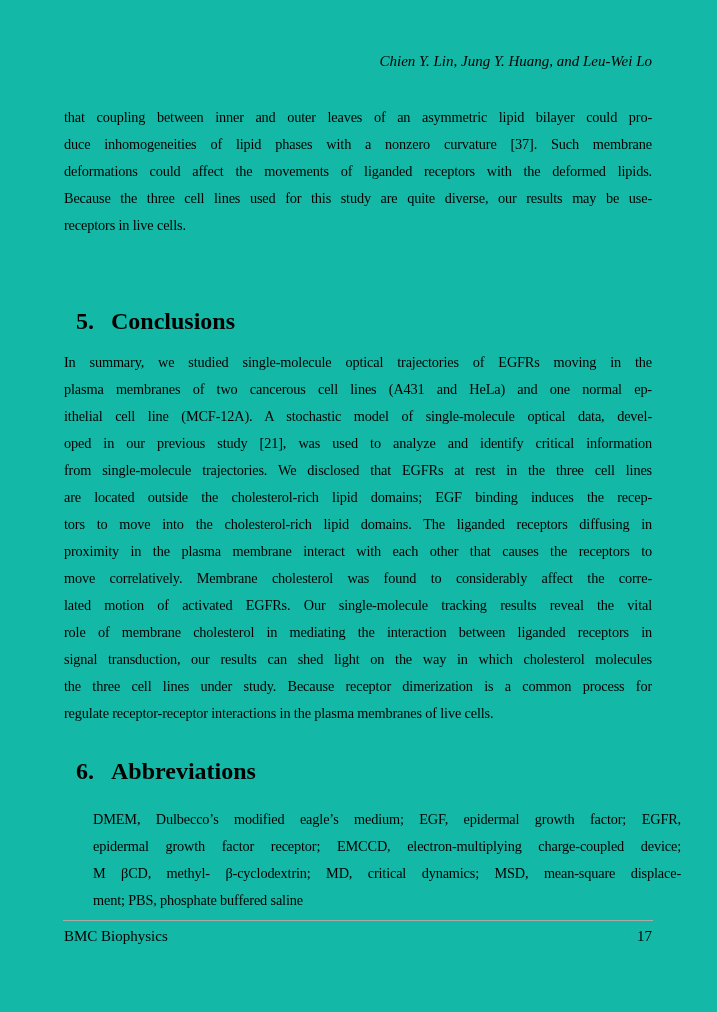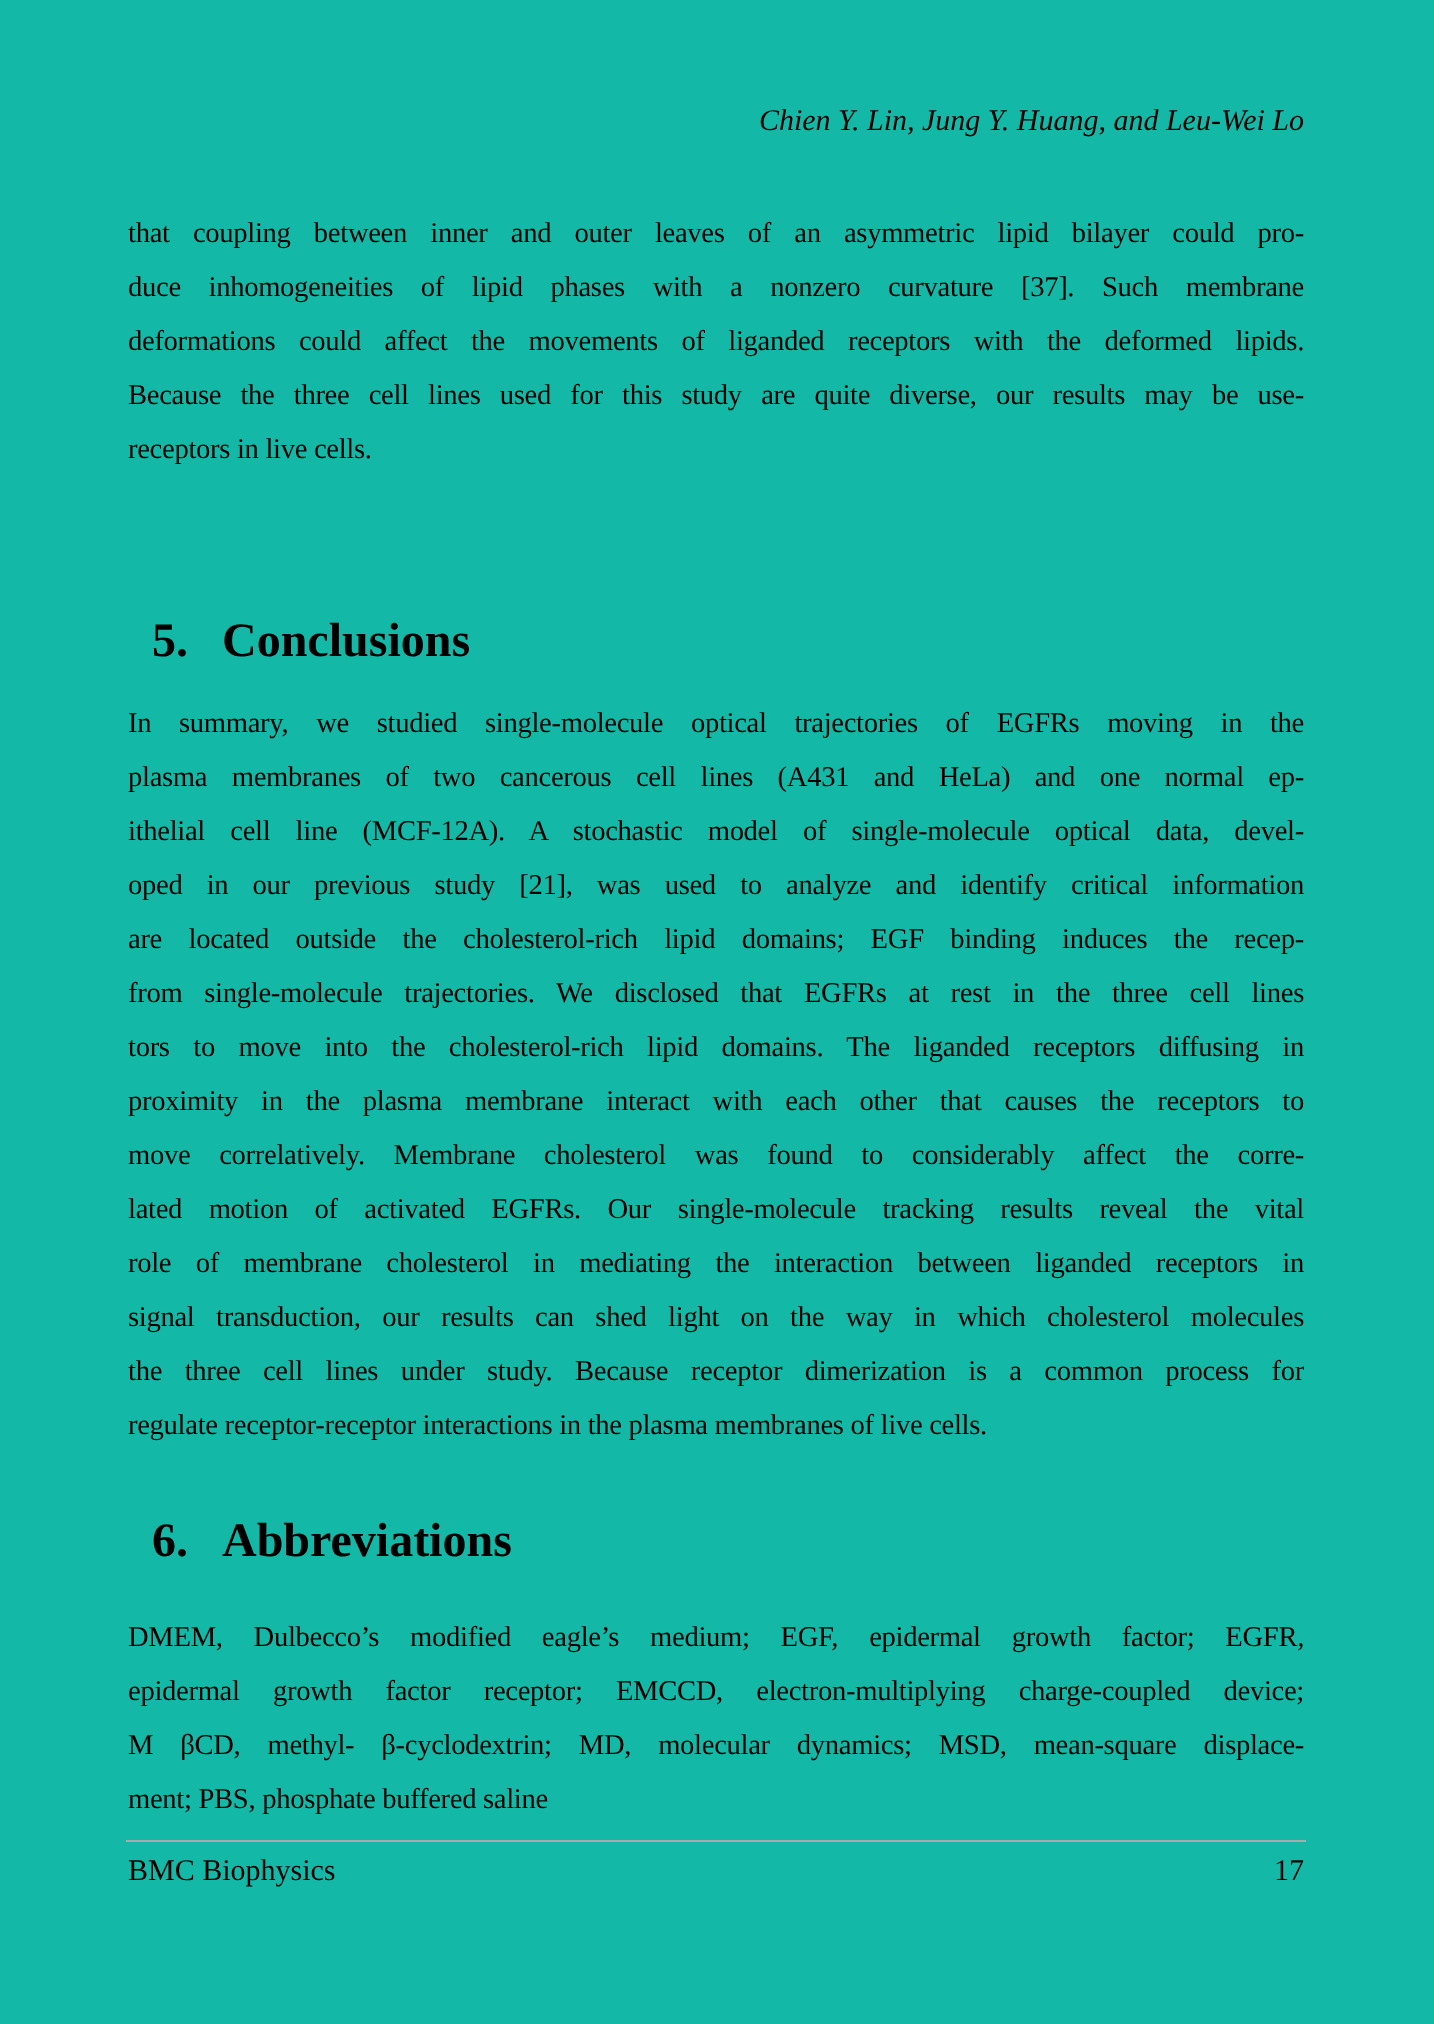--- a/index.html
+++ b/index.html
@@ -51,21 +51,21 @@
     white-space: nowrap;
   }
   .section-heading .sec-number {
     display: inline-block;
     margin-right: 17px;
   }
   .para-intro { top: 104px; }
   .heading-conclusions { top: 306px; }
   .para-conclusions { top: 349px; }
   .heading-abbreviations { top: 756px; }
-  .para-abbreviations { top: 806px; }
+  .para-abbreviations { top: 806px; margin-left: 29px; }
   .footer-rule {
     position: absolute;
     top: 920px; left: 63px;
     width: 590px; height: 1px;
     background: #aaaaaa;
   }
   .page-footer {
     position: absolute;
     top: 926px; left: 64px;
     width: 588px;
@@ -93,40 +93,40 @@
 
   <div class="section-heading heading-conclusions">
     <span class="sec-number">5.</span><span class="sec-title">Conclusions</span>
   </div>
 
   <div class="para para-conclusions">
       <div class="line">In summary, we studied single-molecule optical trajectories of EGFRs moving in the</div>
       <div class="line">plasma membranes of two cancerous cell lines (A431 and HeLa) and one normal ep-</div>
       <div class="line">ithelial cell line (MCF-12A). A stochastic model of single-molecule optical data, devel-</div>
       <div class="line">oped in our previous study [21], was used to analyze and identify critical information</div>
+      <div class="line">from single-molecule trajectories. We disclosed that EGFRs at rest in the three cell lines</div>
       <div class="line">are located outside the cholesterol-rich lipid domains; EGF binding induces the recep-</div>
-      <div class="line">from single-molecule trajectories. We disclosed that EGFRs at rest in the three cell lines</div>
       <div class="line">tors to move into the cholesterol-rich lipid domains. The liganded receptors diffusing in</div>
       <div class="line">proximity in the plasma membrane interact with each other that causes the receptors to</div>
       <div class="line">move correlatively.  Membrane cholesterol was found to considerably affect the corre-</div>
       <div class="line">lated motion of activated EGFRs.  Our single-molecule tracking results reveal the vital</div>
       <div class="line">role of membrane cholesterol in mediating the interaction between liganded receptors in</div>
       <div class="line">signal transduction, our results can shed light on the way in which cholesterol molecules</div>
       <div class="line">the three cell lines under study.  Because receptor dimerization is a common process for</div>
       <div class="line line-last">regulate receptor-receptor interactions in the plasma membranes of live cells.</div>
     </div>
 
   <div class="section-heading heading-abbreviations">
     <span class="sec-number">6.</span><span class="sec-title">Abbreviations</span>
   </div>
 
   <div class="para para-abbreviations">
       <div class="line">DMEM, Dulbecco’s modified eagle’s medium; EGF, epidermal growth factor; EGFR,</div>
       <div class="line">epidermal growth factor receptor; EMCCD, electron-multiplying charge-coupled device;</div>
-      <div class="line">M βCD, methyl- β-cyclodextrin; MD, molecular dynamics; MSD, mean-square displace-</div>
+      <div class="line">M βCD, methyl- β-cyclodextrin; MD, critical dynamics; MSD, mean-square displace-</div>
       <div class="line line-last">ment; PBS, phosphate buffered saline</div>
     </div>
 
   <div class="footer-rule"></div>
 
   <div class="page-footer">
     <span>BMC Biophysics</span>
     <span>17</span>
   </div>
 

